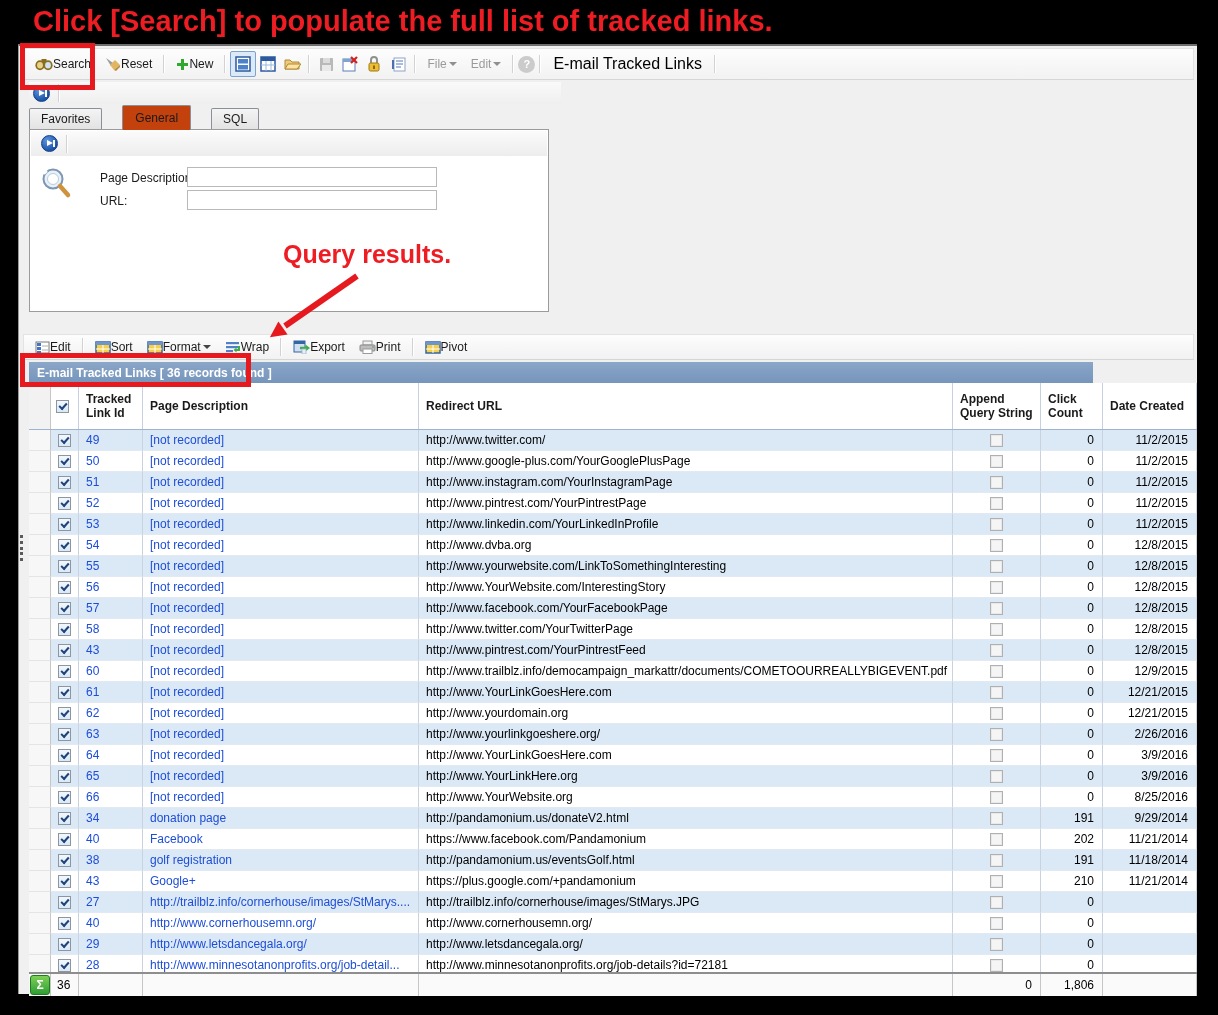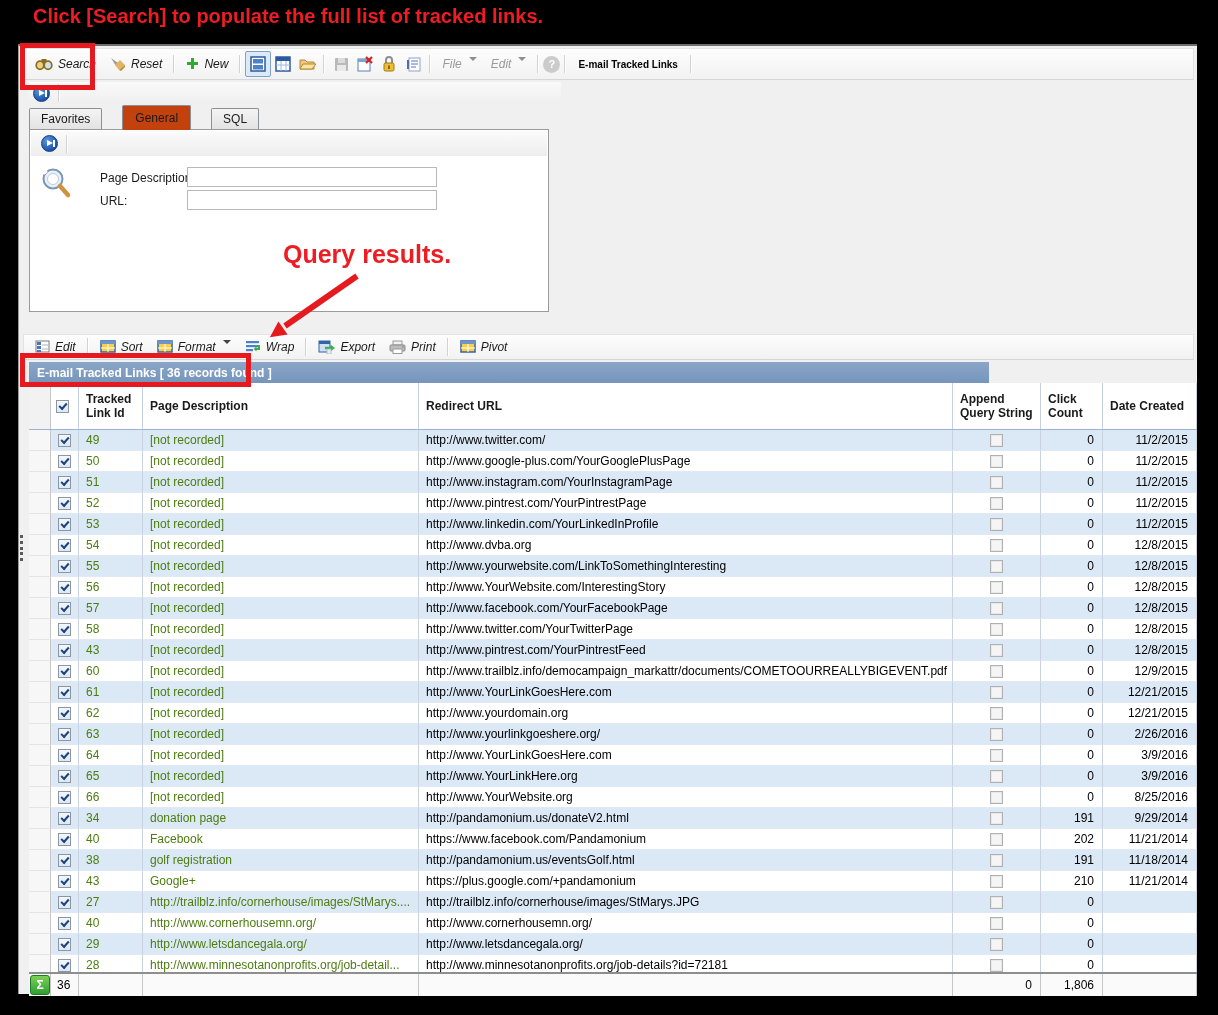--- a/index.html
+++ b/index.html
@@ -16,24 +16,24 @@
   }
   .vsep{width:1px;height:18px;background:#d2d2d2;border-right:1px solid #fff;margin:0 4px;flex:0 0 auto;}
   
   .toolbar{
     position:absolute;display:flex;align-items:center;
     background:linear-gradient(#fdfdfd,#f2f2f2);
     border:1px solid #e3e3e3;border-bottom:1px solid #d6d6d6;box-sizing:border-box;
   }
   .toolbar1{left:4px;top:2px;right:3px;height:32px;padding-left:4px;}
   .toolbar2{left:4px;top:288px;right:3px;height:26px;padding-left:4px;}
-  .tbtn{display:flex;align-items:flex-start;gap:5px;padding:3px 7px;font-size:12px;color:#1a1a1a;
-        background:transparent;border:0;cursor:default;white-space:nowrap;font-style:italic;}
+  .tbtn{display:flex;align-items:center;padding:3px 7px;font-size:12px;color:#1a1a1a;
+        background:transparent;border:0;cursor:default;white-space:nowrap;}
   .tbtn.gray{color:#9a9a9a;}
-  .tb-title{font-size:10px;font-weight:bold;color:#000;padding:0 8px;white-space:nowrap;}
+  .tb-title{font-size:16px;font-weight:normal;color:#000;padding:0 8px;white-space:nowrap;}
   .caret{width:0;height:0;border-left:4px solid transparent;border-right:4px solid transparent;
          border-top:4px solid #8f8f8f;display:inline-block;margin-left:2px;}
   .caret.dark{border-top-color:#444;}
   
   .ic{display:inline-block;flex:0 0 auto;line-height:0;}
   .icbox{display:flex;align-items:center;justify-content:center;width:24px;height:24px;}
   .icbox.sel{border:1px solid #7da2ce;background:#dce9f7;border-radius:2px;}
   .go-icon{width:17px;height:17px;border-radius:50%;
     background:radial-gradient(circle at 35% 30%, #5d96e0, #1c55a8 70%);
     border:1px solid #123f85;position:relative;box-sizing:border-box;}
@@ -50,40 +50,40 @@
     border:1px solid #8b8f98;border-bottom:none;margin-right:20px;border-radius:2px 2px 0 0;}
   .tab.active{background:#c2410c;padding:5px 12px 5px;position:relative;z-index:3;}
   .panel{position:absolute;left:10px;top:83px;width:520px;height:183px;background:#fff;
     border:1px solid #9b9b9b;box-sizing:border-box;z-index:2;}
   .panel-strip{position:absolute;left:1px;top:1px;right:1px;height:25px;
     background:linear-gradient(#fbfbfb,#ededed);display:flex;align-items:center;padding-left:10px;box-sizing:border-box;}
   .field-label{position:absolute;font-size:12px;color:#1a1a1a;margin-left:13px;}
   .tinput{position:absolute;width:250px;height:20px;border:1px solid #b9b9b9;background:#fff;
     font-size:12px;padding:0 4px;box-sizing:border-box;font-family:inherit;}
   
-  .records-bar{position:absolute;left:10px;top:316px;width:960px;height:21px;
+  .records-bar{position:absolute;left:10px;top:316px;width:1064px;height:21px;
     background:linear-gradient(#8aa6c8,#7695bb);color:#fff;font-size:12px;font-weight:bold;
     display:flex;align-items:center;padding-left:8px;box-sizing:border-box;}
   
   .gridcols{display:grid;grid-template-columns:22px 28px 64px 276px 534px 88px 62px 94px;}
   .grid-header{position:absolute;left:10px;top:337px;width:1168px;height:47px;background:#fff;
     border-bottom:1px solid #9db3d1;box-sizing:border-box;}
   .hc{border-right:1px solid #c5d0e0;display:flex;align-items:center;font-size:12px;font-weight:bold;
     color:#1a1a1a;padding:2px 4px 2px 7px;box-sizing:border-box;line-height:1.2;}
   .hc.sel{background:#f2f2f2;border-right:1px solid #c6c6c6;}
   .hc.center{justify-content:center;padding-left:0;}
   .grid-body{position:absolute;left:10px;top:384px;width:1168px;height:542px;overflow:hidden;background:#fff;}
   .trow{height:21px;box-sizing:border-box;background:#fff;}
   .trow.alt{background:#dbe8f6;}
   .c{border-right:1px solid #c9d2df;border-bottom:1px solid #e3e9f2;display:flex;align-items:center;
      font-size:12px;color:#000;padding:0 4px 0 7px;box-sizing:border-box;overflow:hidden;white-space:nowrap;}
   .c.sel{background:#f7f7f7;border-right:1px solid #c6c6c6;border-bottom:1px solid #e4e4e4;}
   .c.center{justify-content:center;padding:0;}
   .c.right{justify-content:flex-end;padding-right:8px;}
-  .link{color:#4d7c0f;}
+  .link{color:#1d4ed8;}
   
   .cb{width:13px;height:13px;background:#fdfdfd;border:1px solid #8e959e;position:relative;
       box-sizing:border-box;display:inline-block;}
   .cb.checked{background:linear-gradient(#f2f8fd,#d9e9f7);}
   .cb.checked::after{content:"";position:absolute;left:2px;top:2px;width:6px;height:3px;
       border-left:2px solid #20437c;border-bottom:2px solid #20437c;transform:rotate(-48deg);}
   .cb.un{background:#f5f5f5;border:1px solid #b0b0b0;box-shadow:inset 0 0 0 1px #e9e9e9;}
   
   .grid-footer{position:absolute;left:10px;top:926px;width:1168px;height:24px;background:#fafafa;
     border-top:2px solid #8e8e8e;box-sizing:border-box;}
@@ -92,21 +92,21 @@
   .fc.right{justify-content:flex-end;padding-right:8px;}
   .sigma-icon{width:18px;height:18px;border-radius:3px;margin-left:1px;
     background:linear-gradient(#7ed057,#2f9e33);border:1px solid #1f7a24;color:#fff;
     font-size:12px;font-weight:bold;display:flex;align-items:center;justify-content:center;line-height:1;}
   
   .splitter-dots{position:absolute;left:1px;top:489px;width:4px;height:26px;
     display:flex;flex-direction:column;justify-content:space-between;}
   .splitter-dots span{width:3px;height:3px;background:#5a5a5a;display:block;}
   
   .ann{position:absolute;color:#ee1c23;font-weight:bold;z-index:10;white-space:nowrap;}
-  .ann-title{left:33px;top:5px;font-size:20px;}
+  .ann-title{left:33px;top:5px;font-size:29px;}
   .ann-query{left:283px;top:240px;font-size:25px;text-align:center;}
   .redrect{position:absolute;border:5px solid #e6191f;box-sizing:border-box;z-index:11;}
   .rect-search{left:20px;top:43px;width:75px;height:47px;}
   .rect-records{left:20px;top:353px;width:231px;height:34px;}
   .arrow-svg{position:absolute;left:255px;top:272px;z-index:11;}
   
 </style>
 </head>
 <body>
 

